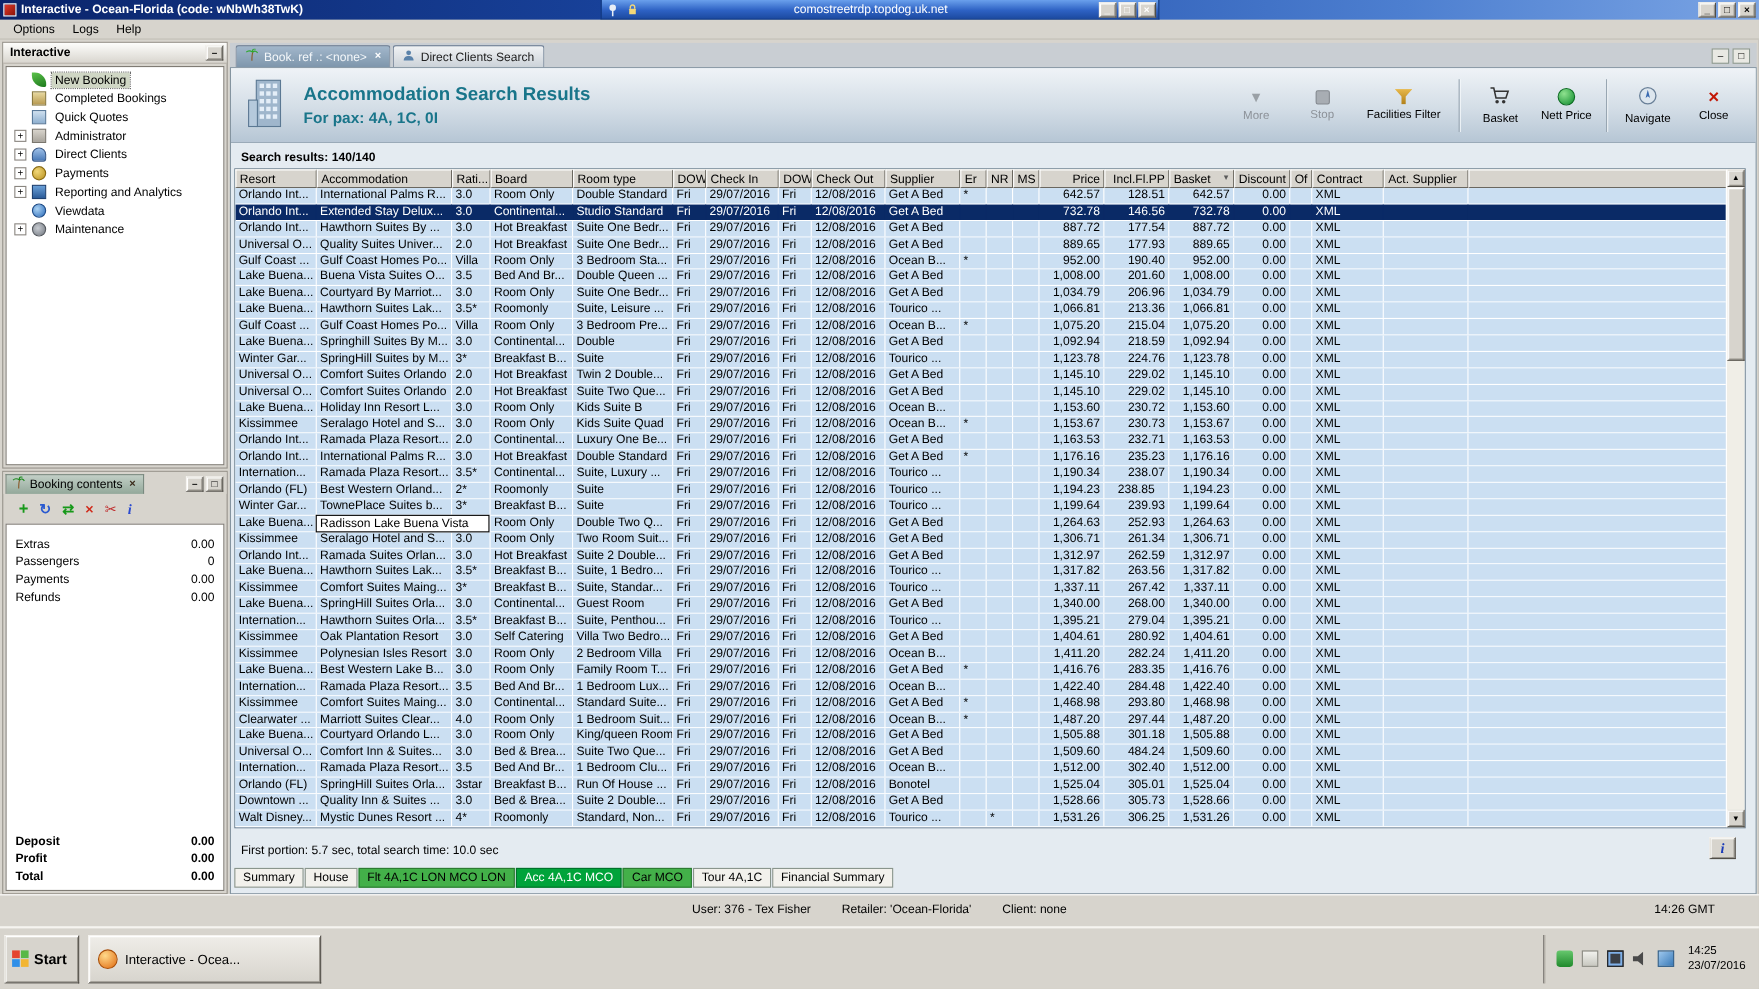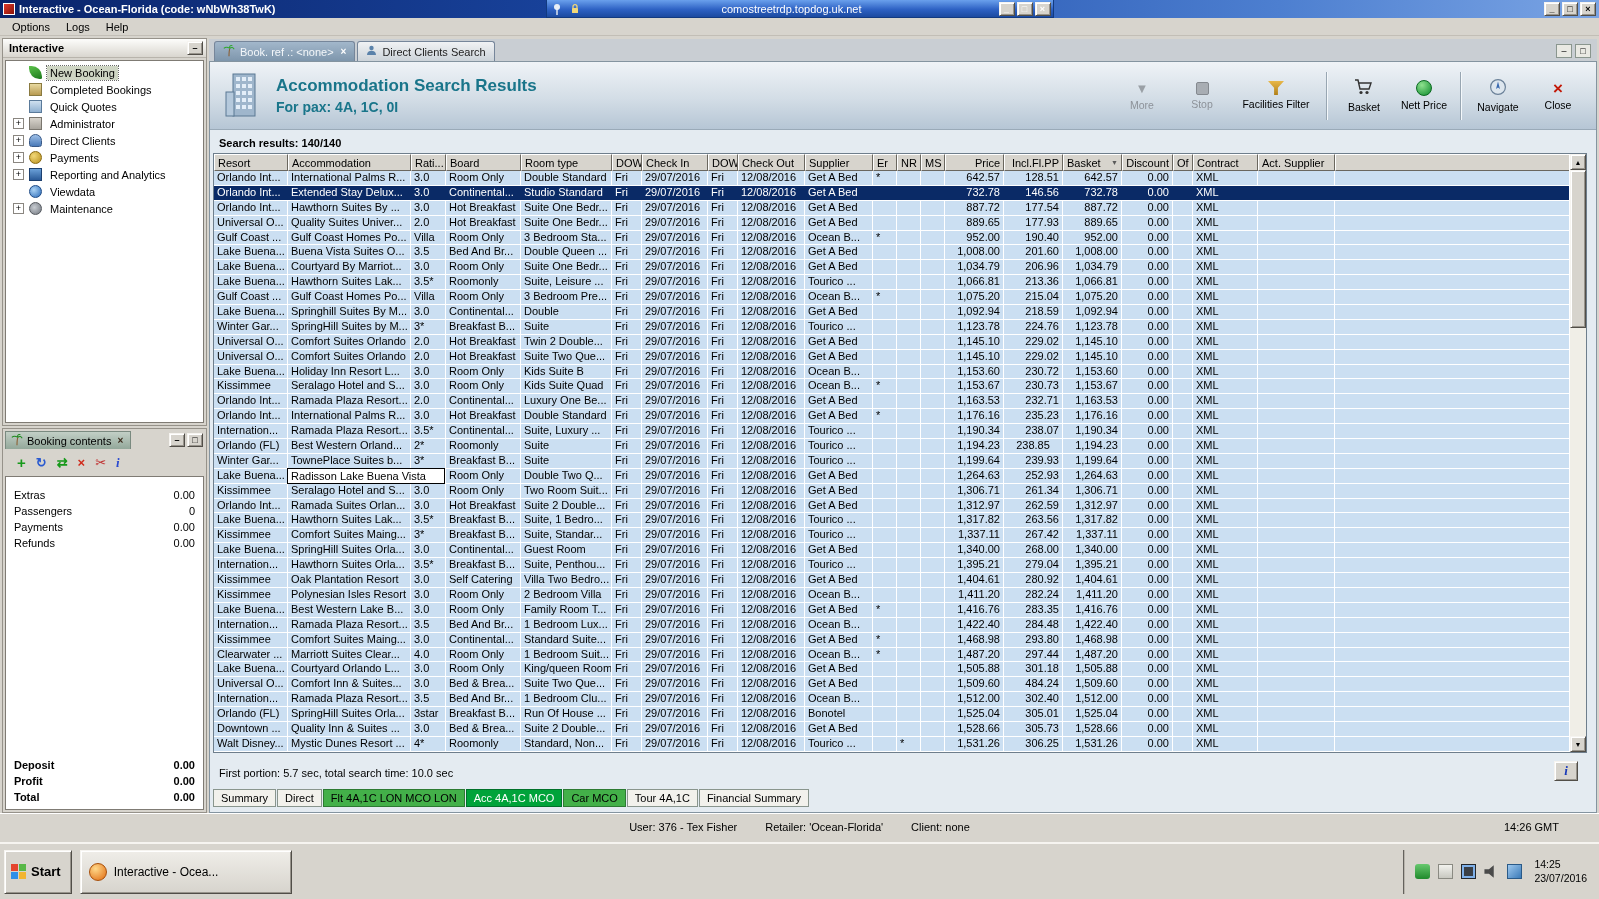--- a/index.html
+++ b/index.html
@@ -1394,21 +1394,21 @@
       </div>
     </div>
 
     <div class="tfoot">First portion: 5.7 sec, total search time: 10.0 sec</div>
     <span class="b3 infobtn">
         <span>i</span>
       </span>
 
     <div class="btabs">
       <span class="btab">Summary</span>
-      <span class="btab">Direct</span>
+      <span class="btab">House</span>
       <span class="btab green">Flt 4A,1C LON MCO LON</span>
       <span class="btab green-active">Acc 4A,1C MCO</span>
       <span class="btab green">Car MCO</span>
       <span class="btab">Tour 4A,1C</span>
       <span class="btab">Financial Summary</span>
     </div>
   </div>
 
   <div class="statusbar">
     <span class="st-center">

